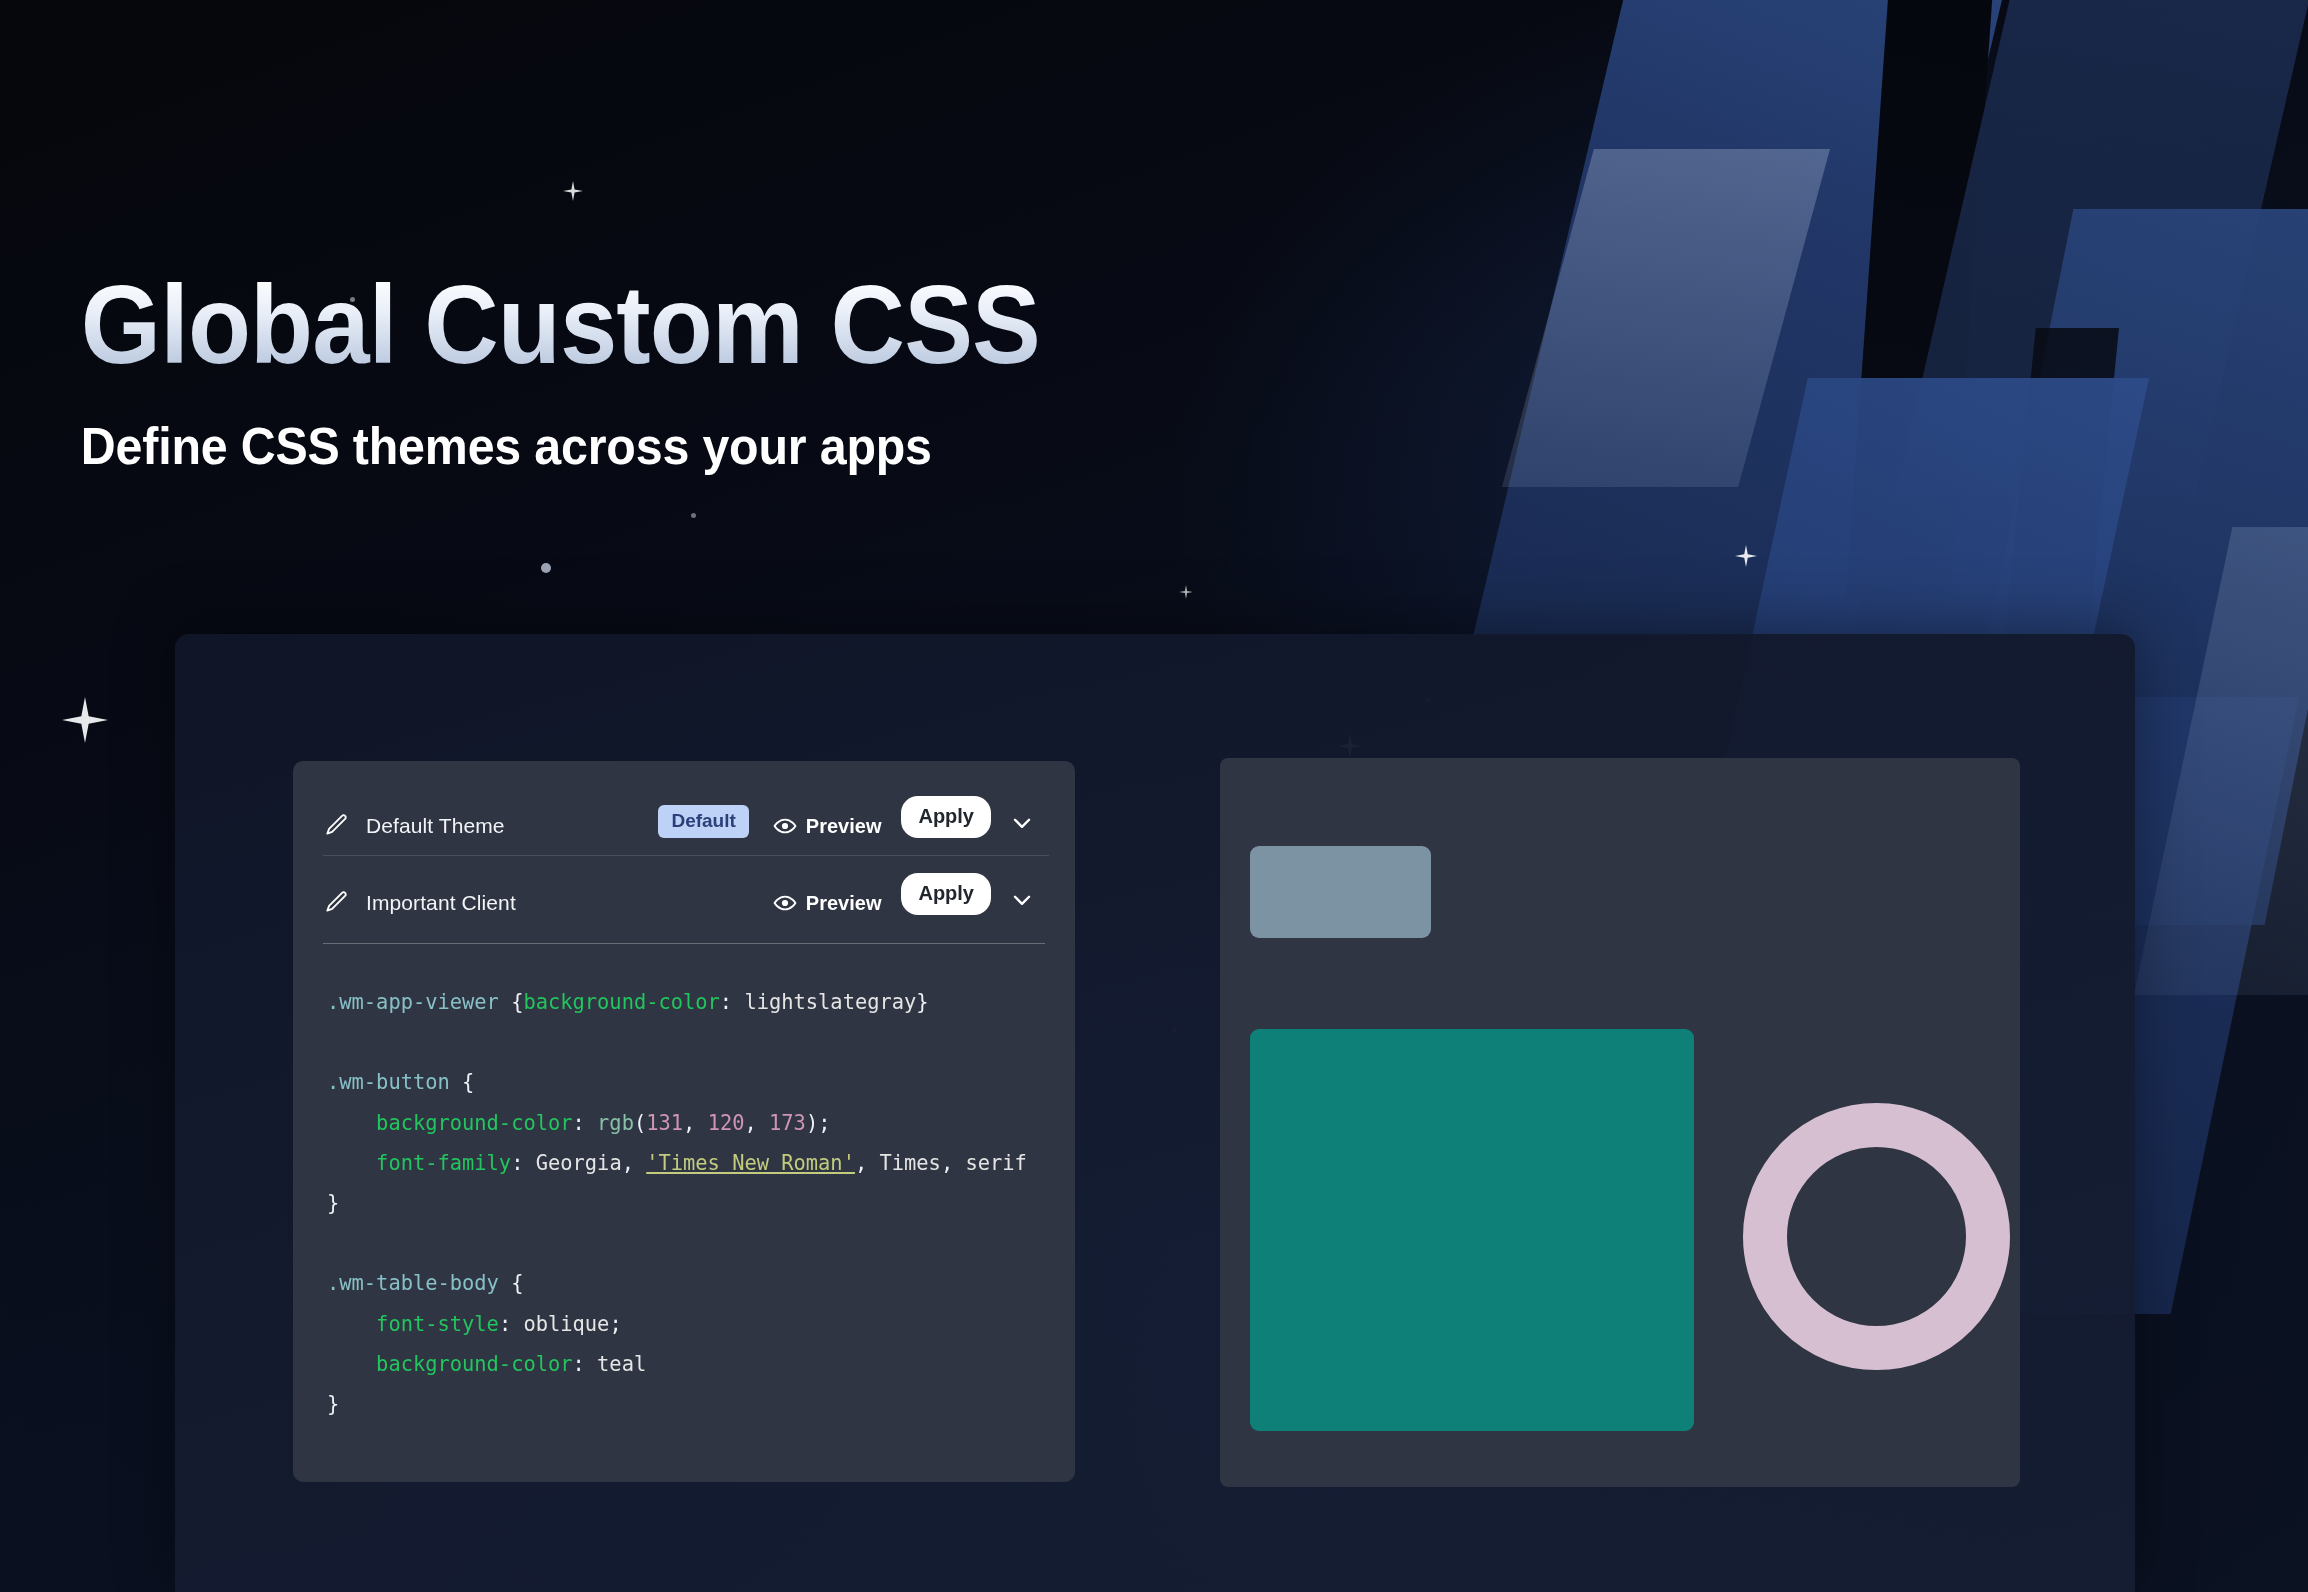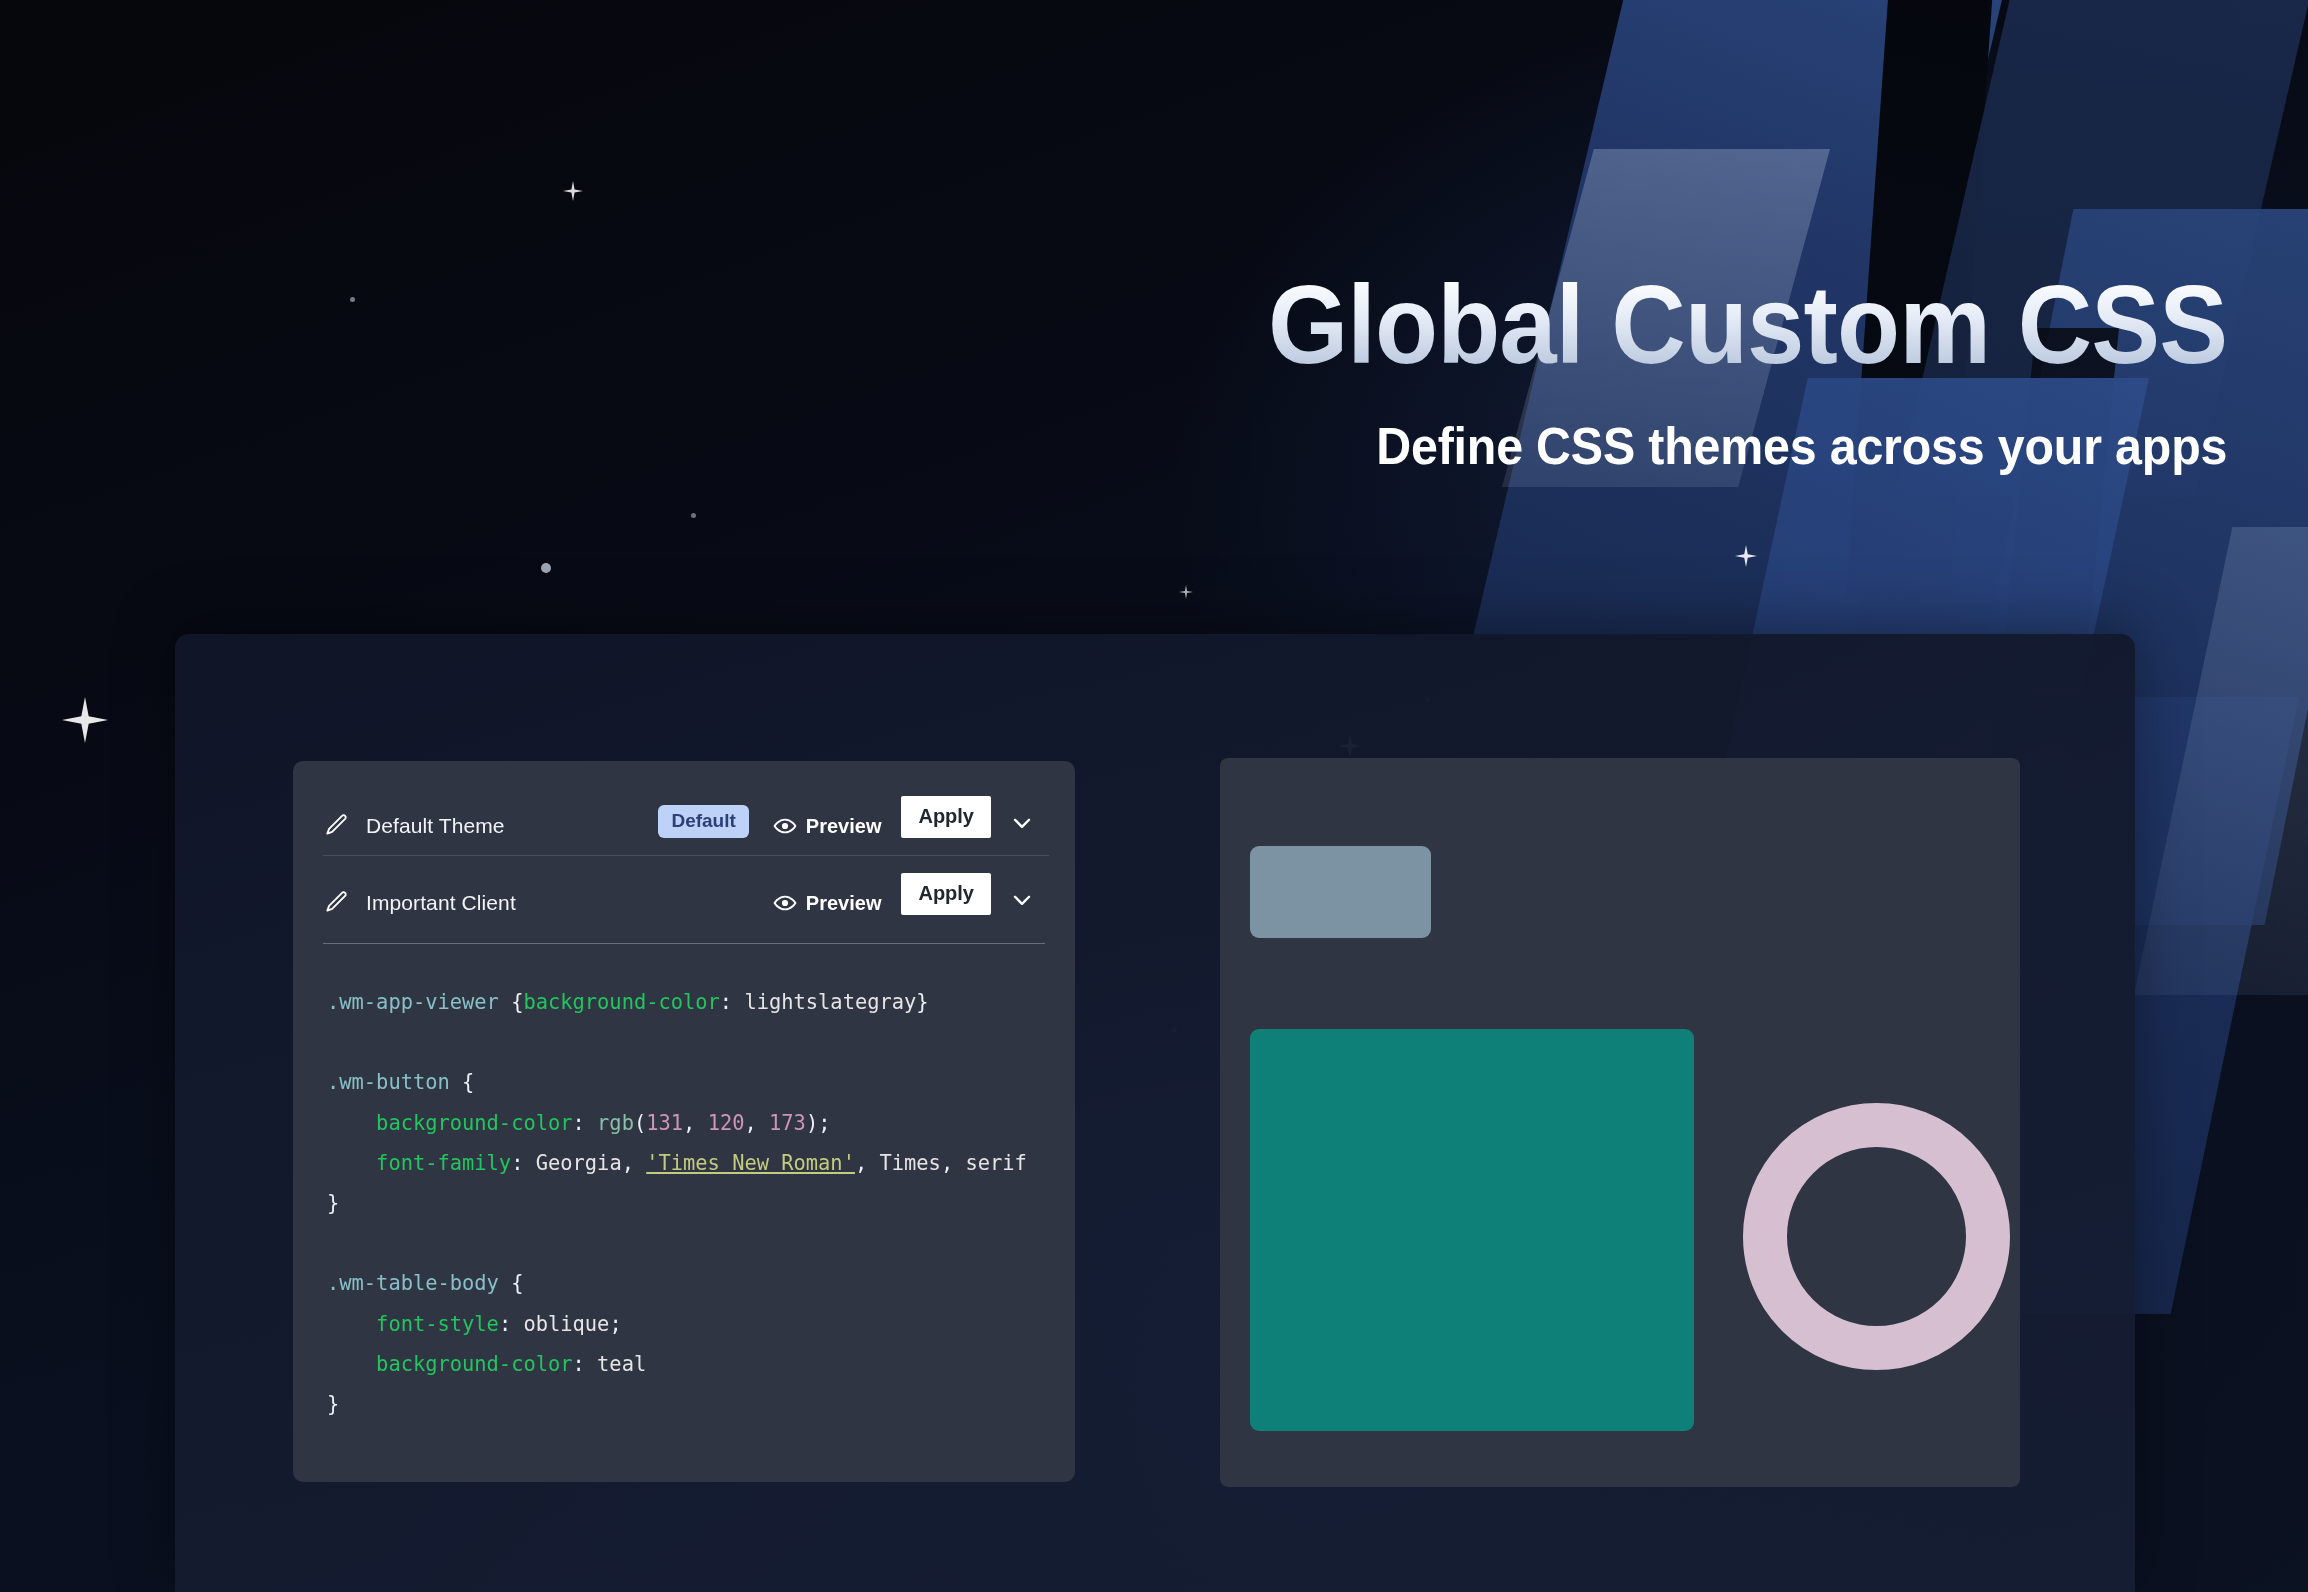--- a/index.html
+++ b/index.html
@@ -90,21 +90,21 @@
     position: absolute;
     background: #ffffff;
     clip-path: polygon(50% 0%, 58% 42%, 100% 50%, 58% 58%, 50% 100%, 42% 58%, 0% 50%, 42% 42%);
     opacity: .9;
   }
   .dot { position:absolute; border-radius:50%; background:#cfd8e8; }
 
   
   .headwrap {
     position: absolute; top: 267px; left: 0; width: 2308px;
-    text-align: right;
+    text-align: left;
   }
   .title {
     font-family: "Liberation Sans", sans-serif;
     font-weight: 700;
     font-size: 111px;
     letter-spacing: -1px;
     line-height: 1.05;
     background: linear-gradient(180deg, #ffffff 6%, #e8eef8 40%, #b9c7dd 88%);
     -webkit-background-clip: text;
     background-clip: text;
@@ -180,21 +180,21 @@
     cursor: pointer;
   }
   .eye-icon { width: 24px; height: 24px; display:block; }
   .apply-btn {
     margin-left: 20px;
     background: #ffffff;
     color: #22262f;
     font-size: 20px;
     font-weight: 700;
     padding: 9px 17px 10px;
-    border-radius: 2px;
+    border-radius: 17px;
     border: none;
     cursor: pointer;
     font-family: "Liberation Sans", sans-serif;
   }
   .chev-btn {
     margin-left: 16px;
     width: 30px; height: 30px;
     display:flex; align-items:center; justify-content:center;
     cursor: pointer;
   }

